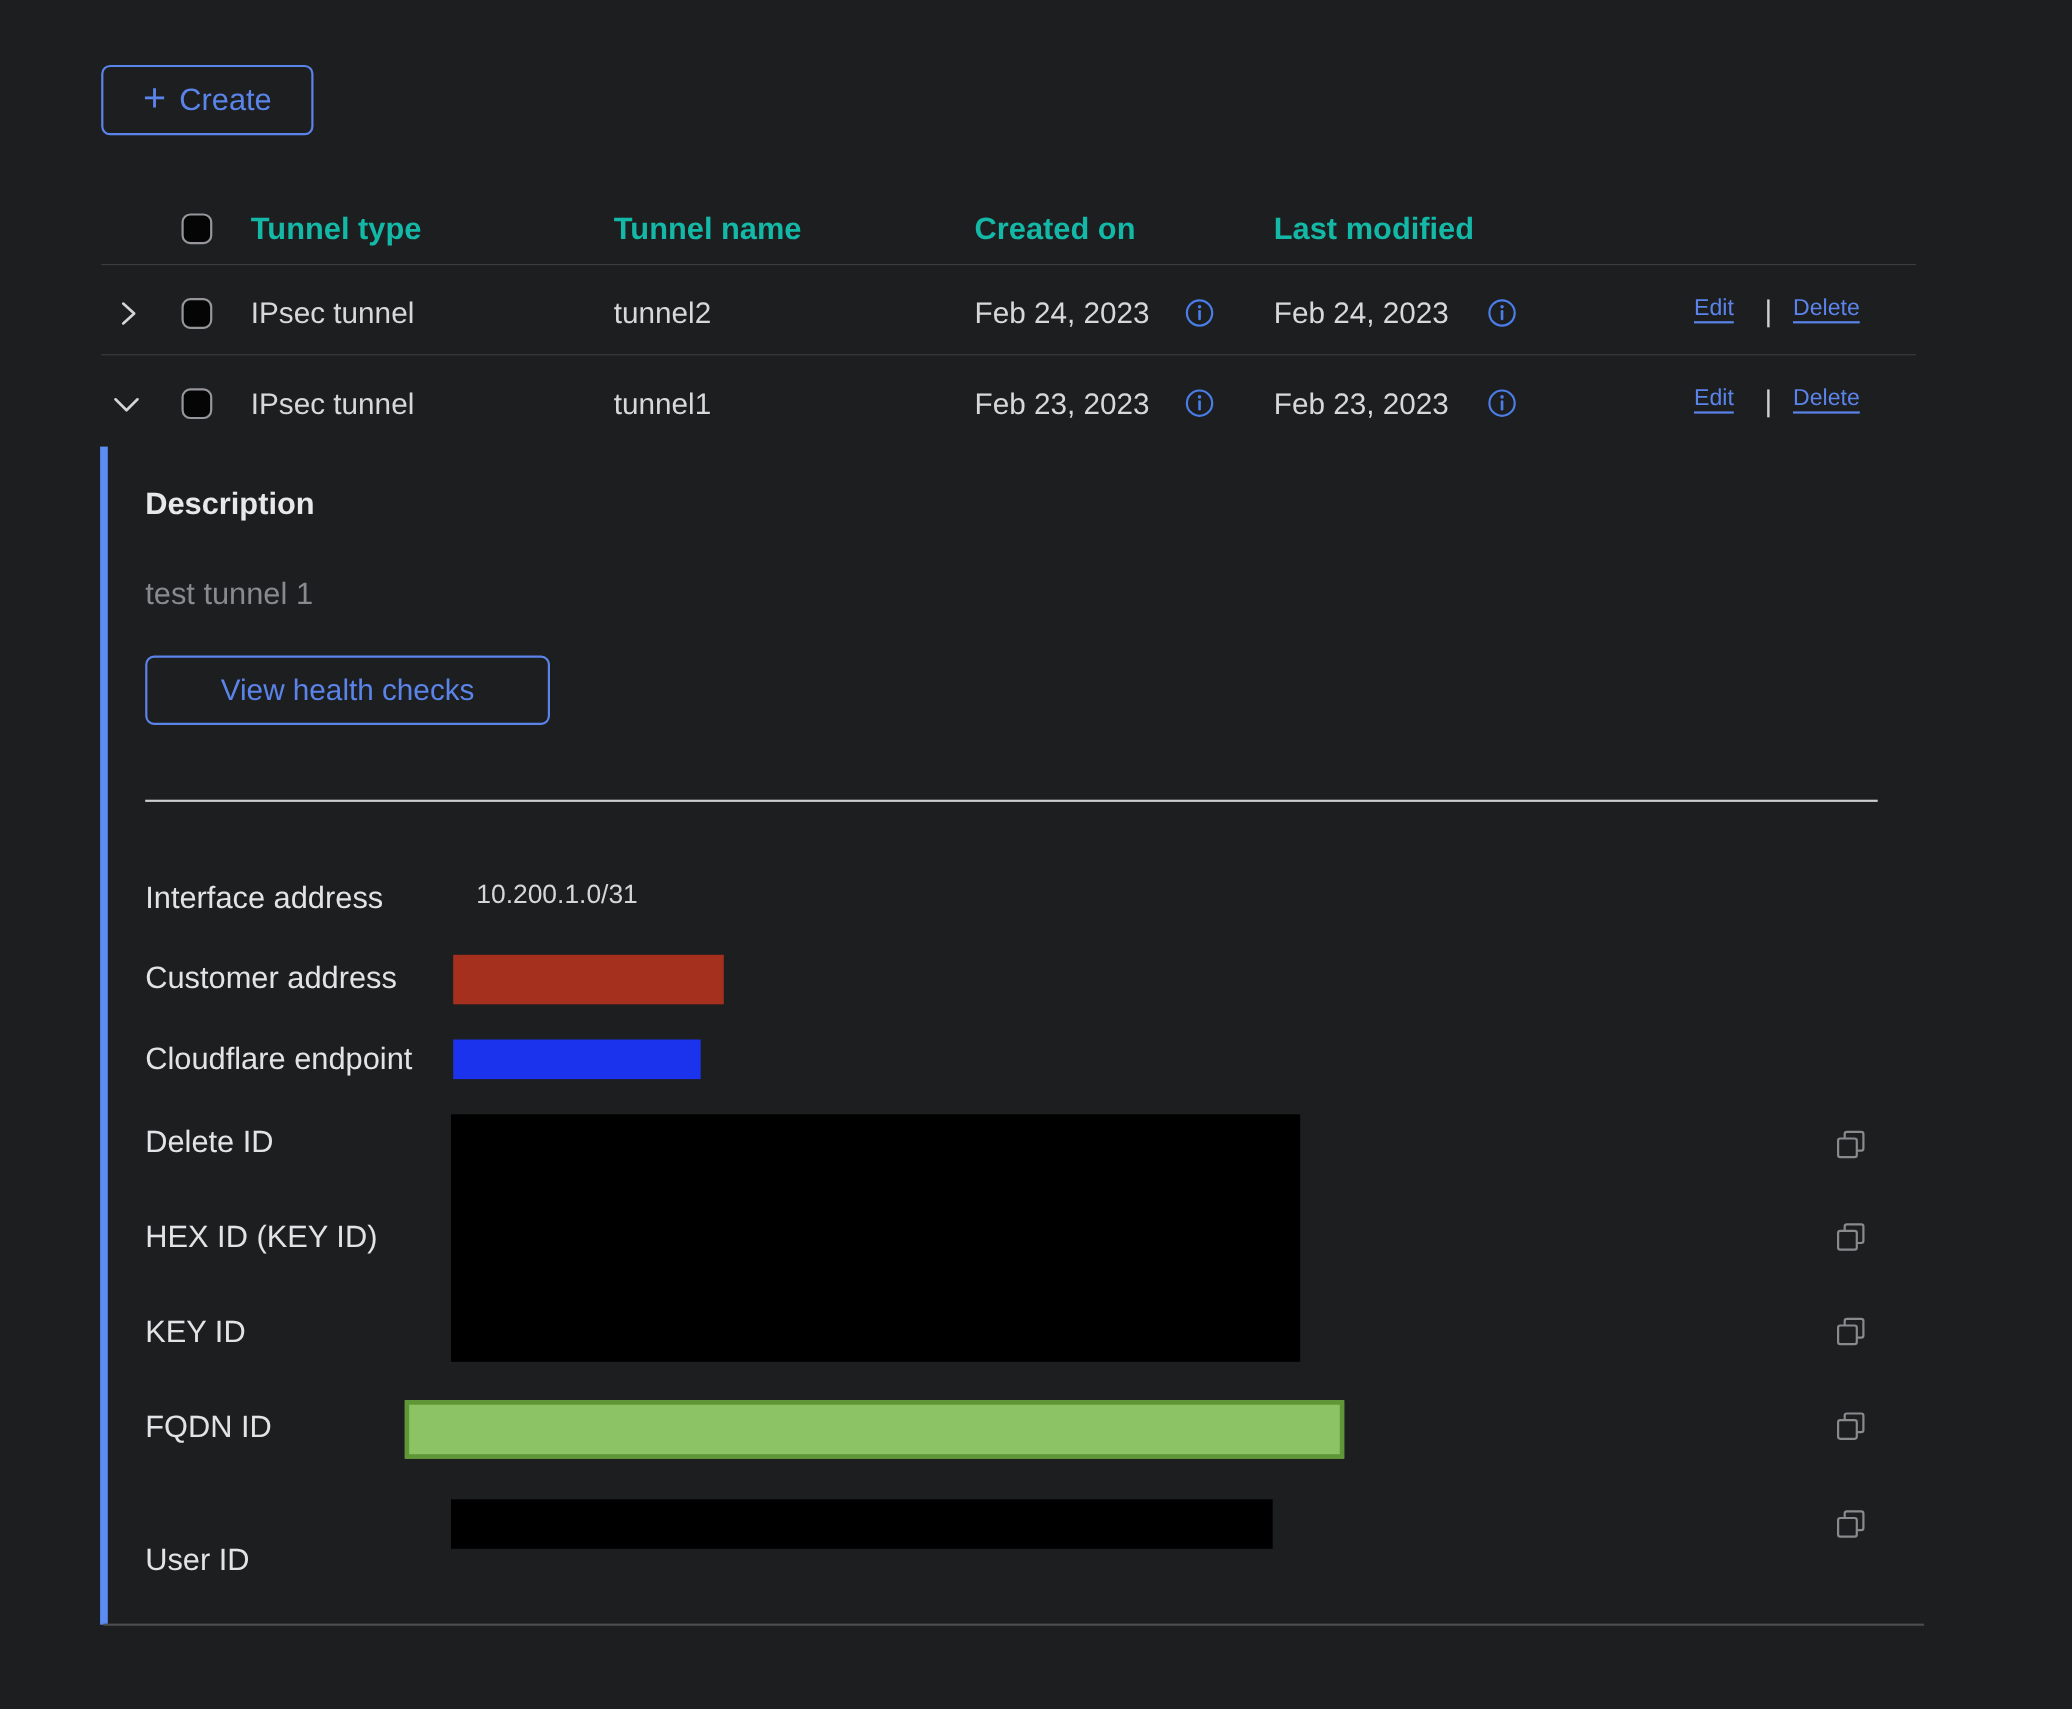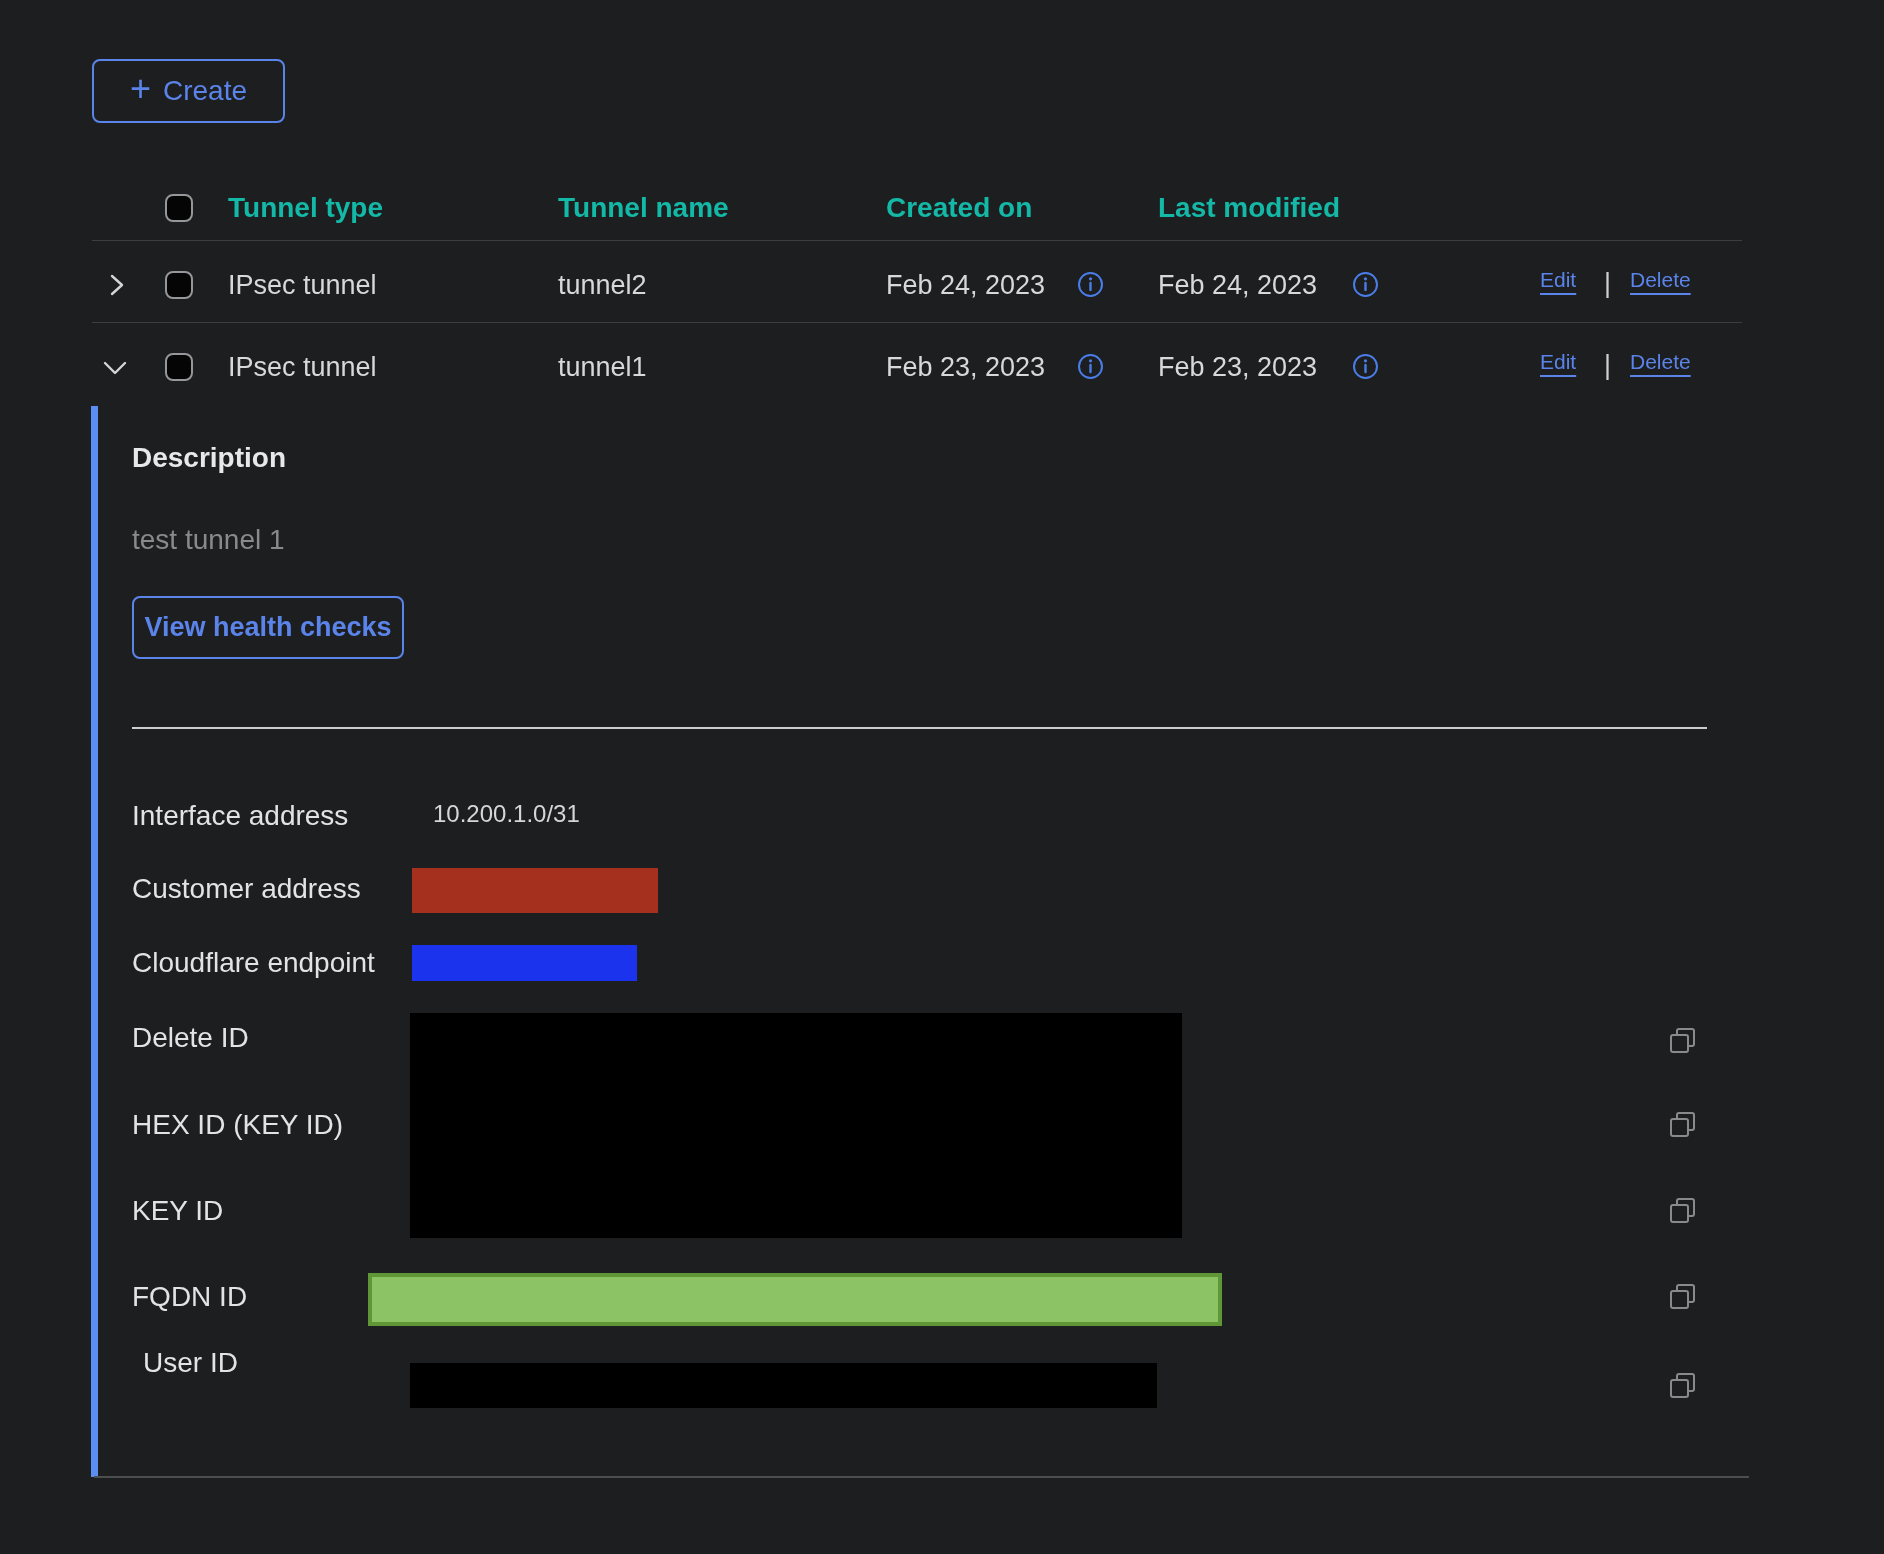--- a/index.html
+++ b/index.html
@@ -39,24 +39,24 @@
 
   .chev{stroke:#d5d5d8;stroke-width:2.4;fill:none;stroke-linecap:round;stroke-linejoin:round;cursor:pointer;}
 
   .info-icon{cursor:pointer;}
 
   
   .blue-bar{left:91px;top:406px;width:7px;height:1071px;background:#5c8df2;}
   .desc-label{left:132px;top:442px;font-size:28px;font-weight:700;color:#e8e8ea;}
   .desc-value{left:132px;top:524px;font-size:28px;color:#8a8a8e;}
   .health-btn{
-    left:132px;top:596px;width:272px;height:63px;
+    left:132px;top:596px;width:368px;height:63px;
     border:2px solid #5b84ea;border-radius:8px;background:transparent;
     color:#5b84ea;font-size:27px;display:flex;align-items:center;justify-content:center;
-    cursor:pointer;box-sizing:border-box;font-weight:bold;
+    cursor:pointer;box-sizing:border-box;
   }
   .divider{left:132px;top:727px;width:1575px;height:2px;background:#cdcdcf;}
 
   .field-label{left:132px;font-size:28px;color:#e3e3e5;white-space:nowrap;}
   .field-value{font-size:24px;color:#d6d6d8;white-space:nowrap;}
 
   .redact{box-sizing:border-box;}
   .redact.red{background:#a5301e;}
   .redact.blue{background:#1c33ee;}
   .redact.black{background:#000000;}
@@ -151,21 +151,21 @@
   <div class="abs redact blue" style="left:412px;top:945px;width:225px;height:36px;"></div>
 
   <div class="abs field-label" style="top:1022px;">Delete ID</div>
   <div class="abs field-label" style="top:1109px;">HEX ID (KEY ID)</div>
   <div class="abs field-label" style="top:1195px;">KEY ID</div>
   <div class="abs redact black" style="left:410px;top:1013px;width:772px;height:225px;"></div>
 
   <div class="abs field-label" style="top:1281px;">FQDN ID</div>
   <div class="abs redact green" style="left:368px;top:1273px;width:854px;height:53px;"></div>
 
-  <div class="abs field-label" style="top:1347px;margin-left:11px;">User ID</div>
+  <div class="abs field-label" style="top:1402px;">User ID</div>
   <div class="abs redact black" style="left:410px;top:1363px;width:747px;height:45px;"></div>
 
   <svg class="abs copy-icon" style="left:1668px;top:1026px;" width="30" height="30" viewBox="0 0 30 30">
     <rect class="back" x="9" y="3" width="17" height="17" rx="2"></rect>
     <rect class="front" x="3" y="9" width="17" height="17" rx="2"></rect>
   </svg>
   <svg class="abs copy-icon" style="left:1668px;top:1110px;" width="30" height="30" viewBox="0 0 30 30">
     <rect class="back" x="9" y="3" width="17" height="17" rx="2"></rect>
     <rect class="front" x="3" y="9" width="17" height="17" rx="2"></rect>
   </svg>

